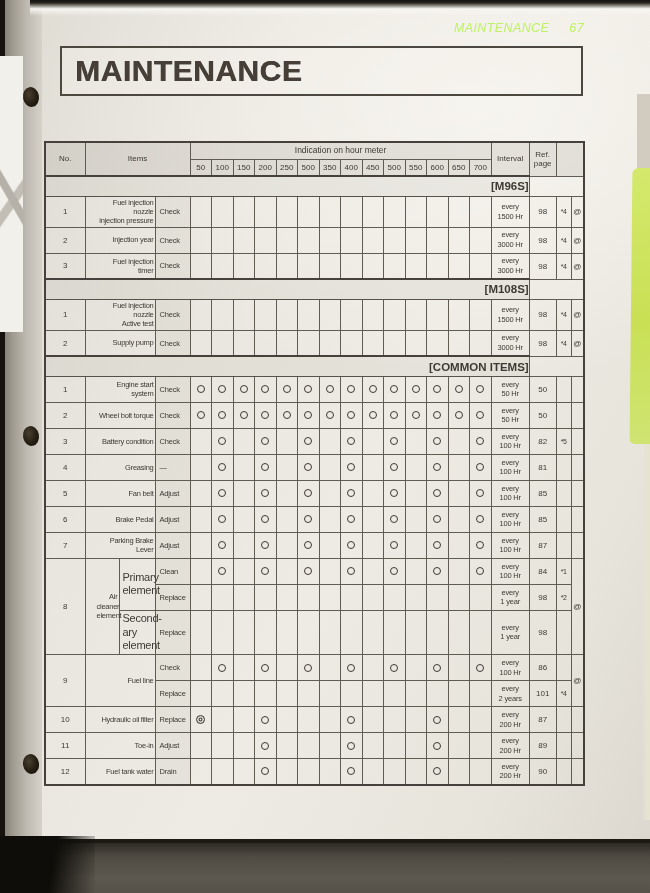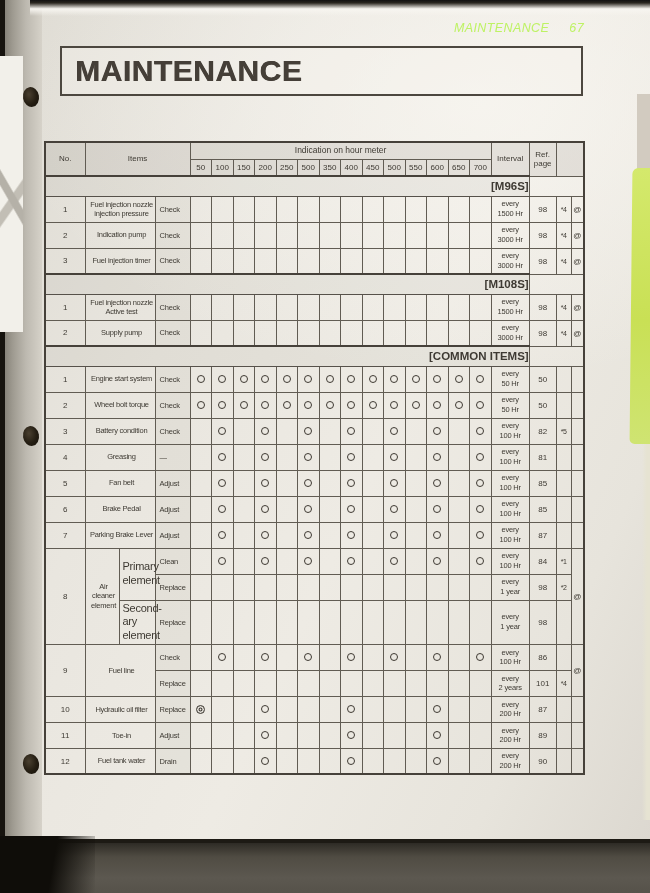--- a/index.html
+++ b/index.html
@@ -68,21 +68,21 @@
   col.col-no{width:40px;} col.col-item{width:34px;} col.col-sub{width:36px;}
   col.col-type{width:35px;} col.col-hr{width:21.5px;} col.col-int{width:38px;}
   col.col-ref{width:27px;} col.col-note{width:15px;} col.col-at{width:13px;}
 
   tr.band td{height:20px;font-size:11.5px;font-weight:bold;text-align:right;
     padding:1px 0 1px 4px;background:rgba(80,73,62,0.055);
     border-top:2px solid #46413a;border-bottom:1px solid #56514a;}
 
   tr.drow td{height:26px;}
   td.c-no{font-size:8px;text-align:center;}
-  td.c-item{font-size:7.5px;text-align:center;padding:1px 1px 1px 4px;
+  td.c-item{font-size:7.5px;text-align:right;padding:1px 1px 1px 11px;
     letter-spacing:-0.25px;line-height:1.25;}
   td.c-sub{font-size:11px;text-align:left;padding:1px 1px 1px 3px;
     letter-spacing:-0.25px;line-height:1.25;}
   td.c-type{font-size:7.5px;text-align:left;padding-left:4px;letter-spacing:-0.2px;
     background:rgba(80,73,62,0.05);margin-left:24px;}
   td.c-hr{text-align:center;line-height:0;}
   td.c-int{font-size:7.5px;text-align:center;line-height:1.3;letter-spacing:-0.2px;}
   td.c-ref{font-size:8px;text-align:center;}
   td.c-note{font-size:7px;text-align:center;letter-spacing:-0.3px;}
   td.c-at{font-size:8px;text-align:center;}
@@ -196,21 +196,21 @@
             <td class="c-hr"></td>
             <td class="c-hr"></td>
             <td class="c-int pre">every
 1500 Hr</td>
             <td class="c-ref">98</td>
             <td class="c-note">*4</td>
           <td class="c-at">@</td>
           </tr>
           <tr class="drow">
           <td class="c-no">2</td>
-          <td colspan="2" class="c-item pre">Indication pump</td>
+          <td colspan="2" class="c-item pre">Injection year</td>
           <td class="c-type">Check</td>
           <td class="c-hr"></td>
             <td class="c-hr"></td>
             <td class="c-hr"></td>
             <td class="c-hr"></td>
             <td class="c-hr"></td>
             <td class="c-hr"></td>
             <td class="c-hr"></td>
             <td class="c-hr"></td>
             <td class="c-hr"></td>

